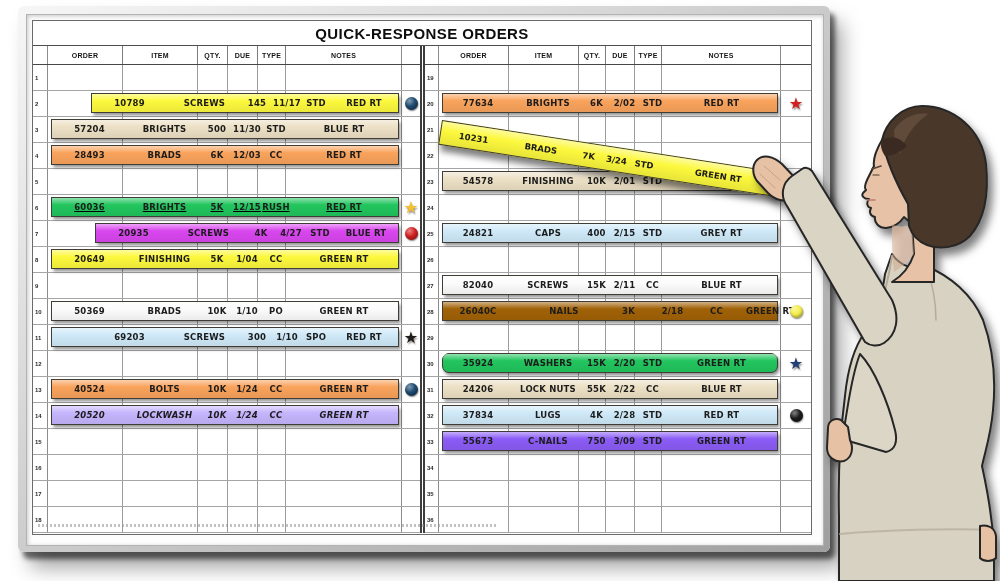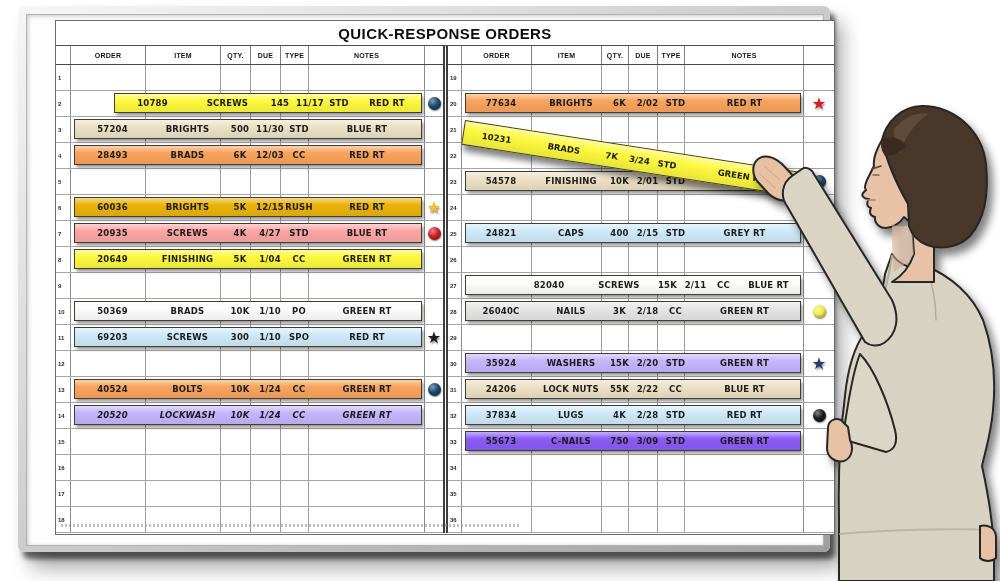--- a/index.html
+++ b/index.html
@@ -8,21 +8,21 @@
 
   
   .board{position:absolute;left:18px;top:6px;width:812px;height:546px;box-sizing:border-box;
          padding:8px;border-radius:6px;
          background:linear-gradient(145deg,#f6f6f6 0%,#d9d9d9 35%,#b9b9b9 70%,#9f9f9f 100%);
          box-shadow:5px 7px 5px rgba(0,0,0,.55),12px 16px 20px rgba(0,0,0,.35);}
   .surface{position:relative;width:100%;height:100%;background:#fdfdfd;border:1px solid #b3b3b3;
            box-shadow:inset 1px 1px 4px rgba(0,0,0,.22);}
 
   
-  .chart{position:absolute;left:28px;top:5px;width:778px;height:513px;border:1px solid #6a6a6a;
+  .chart{position:absolute;left:5px;top:5px;width:778px;height:513px;border:1px solid #6a6a6a;
          box-sizing:content-box;background:#fff;}
   .title{height:24px;line-height:25px;text-align:center;font-weight:bold;font-size:15px;
          letter-spacing:.4px;color:#0e0e0e;border-bottom:1px solid #4f4f4f;}
   .tables{display:flex;height:487px;}
   .table{display:flex;flex-direction:column;}
   .table.left{width:387px;}
   .table.right{flex:1;}
   .divider{width:5px;box-sizing:border-box;border-left:2px solid #3d3d3d;border-right:2px solid #3d3d3d;background:#fff;}
 
   .trow{display:flex;height:26px;border-bottom:1px solid #a5a5a5;position:relative;box-sizing:border-box;}
@@ -180,21 +180,21 @@
             </div>
             <div class="trow">
               <div class="numcell">6</div>
               <div class="dataarea side0">
                 <div class="gridcell"></div>
                 <div class="gridcell"></div>
                 <div class="gridcell"></div>
                 <div class="gridcell"></div>
                 <div class="gridcell"></div>
                 <div class="gridcell"></div>
-                <div class="card side0" style="background: #eab308;">
+                <div class="card side0" style="background: #22c55e; text-decoration: underline;">
                   <span>60036</span>
                   <span>BRIGHTS</span>
                   <span>5K</span>
                   <span>12/15</span>
                   <span>RUSH</span>
                   <span>RED RT</span>
                 </div>
               </div>
               <div class="magcell">
                 <span class="mag-star" style="color: rgb(242, 194, 50);">★</span>
@@ -202,21 +202,21 @@
             </div>
             <div class="trow">
               <div class="numcell">7</div>
               <div class="dataarea side0">
                 <div class="gridcell"></div>
                 <div class="gridcell"></div>
                 <div class="gridcell"></div>
                 <div class="gridcell"></div>
                 <div class="gridcell"></div>
                 <div class="gridcell"></div>
-                <div class="card side0" style="background: #fca5a5;">
+                <div class="card side0" style="background: #d946ef; margin-left: 44px;">
                   <span>20935</span>
                   <span>SCREWS</span>
                   <span>4K</span>
                   <span>4/27</span>
                   <span>STD</span>
                   <span>BLUE RT</span>
                 </div>
               </div>
               <div class="magcell">
                 <span class="mag-dot" style="background: radial-gradient(circle at 35% 30%, rgba(255, 255, 255, 0.45), rgba(255, 255, 255, 0) 45%), rgb(211, 32, 33);"></span>
@@ -276,21 +276,21 @@
             </div>
             <div class="trow">
               <div class="numcell">11</div>
               <div class="dataarea side0">
                 <div class="gridcell"></div>
                 <div class="gridcell"></div>
                 <div class="gridcell"></div>
                 <div class="gridcell"></div>
                 <div class="gridcell"></div>
                 <div class="gridcell"></div>
-                <div class="card side0" style="background: rgb(207, 233, 248);">
+                <div class="card side0" style="background: rgb(207, 233, 248); padding-left: 40px;">
                   <span>69203</span>
                   <span>SCREWS</span>
                   <span>300</span>
                   <span>1/10</span>
                   <span>SPO</span>
                   <span>RED RT</span>
                 </div>
               </div>
               <div class="magcell">
                 <span class="mag-star" style="color: rgb(28, 28, 28);">★</span>
@@ -539,41 +539,41 @@
             </div>
             <div class="trow">
               <div class="numcell">27</div>
               <div class="dataarea side1">
                 <div class="gridcell"></div>
                 <div class="gridcell"></div>
                 <div class="gridcell"></div>
                 <div class="gridcell"></div>
                 <div class="gridcell"></div>
                 <div class="gridcell"></div>
-                <div class="card side1" style="background: rgb(252, 252, 252); padding-left: 48px;">
+                <div class="card side1" style="background: rgb(252, 252, 252);">
                   <span>82040</span>
                   <span>SCREWS</span>
                   <span>15K</span>
                   <span>2/11</span>
                   <span>CC</span>
                   <span>BLUE RT</span>
                 </div>
               </div>
               <div class="magcell"></div>
             </div>
             <div class="trow">
               <div class="numcell">28</div>
               <div class="dataarea side1">
                 <div class="gridcell"></div>
                 <div class="gridcell"></div>
                 <div class="gridcell"></div>
                 <div class="gridcell"></div>
                 <div class="gridcell"></div>
                 <div class="gridcell"></div>
-                <div class="card side1" style="background: #e5e5e5;">
+                <div class="card side1" style="background: #a16207; gap: 16px;">
                   <span>26040C</span>
                   <span>NAILS</span>
                   <span>3K</span>
                   <span>2/18</span>
                   <span>CC</span>
                   <span>GREEN RT</span>
                 </div>
               </div>
               <div class="magcell">
                 <span class="mag-dot" style="background: radial-gradient(circle at 35% 30%, rgba(255, 255, 255, 0.45), rgba(255, 255, 255, 0) 45%), rgb(245, 238, 78);"></span>
@@ -593,21 +593,21 @@
             </div>
             <div class="trow">
               <div class="numcell">30</div>
               <div class="dataarea side1">
                 <div class="gridcell"></div>
                 <div class="gridcell"></div>
                 <div class="gridcell"></div>
                 <div class="gridcell"></div>
                 <div class="gridcell"></div>
                 <div class="gridcell"></div>
-                <div class="card side1" style="background: #c4b5fd;">
+                <div class="card side1" style="background: #22c55e; border-radius: 7px;">
                   <span>35924</span>
                   <span>WASHERS</span>
                   <span>15K</span>
                   <span>2/20</span>
                   <span>STD</span>
                   <span>GREEN RT</span>
                 </div>
               </div>
               <div class="magcell">
                 <span class="mag-star" style="color: rgb(31, 63, 120);">★</span>

